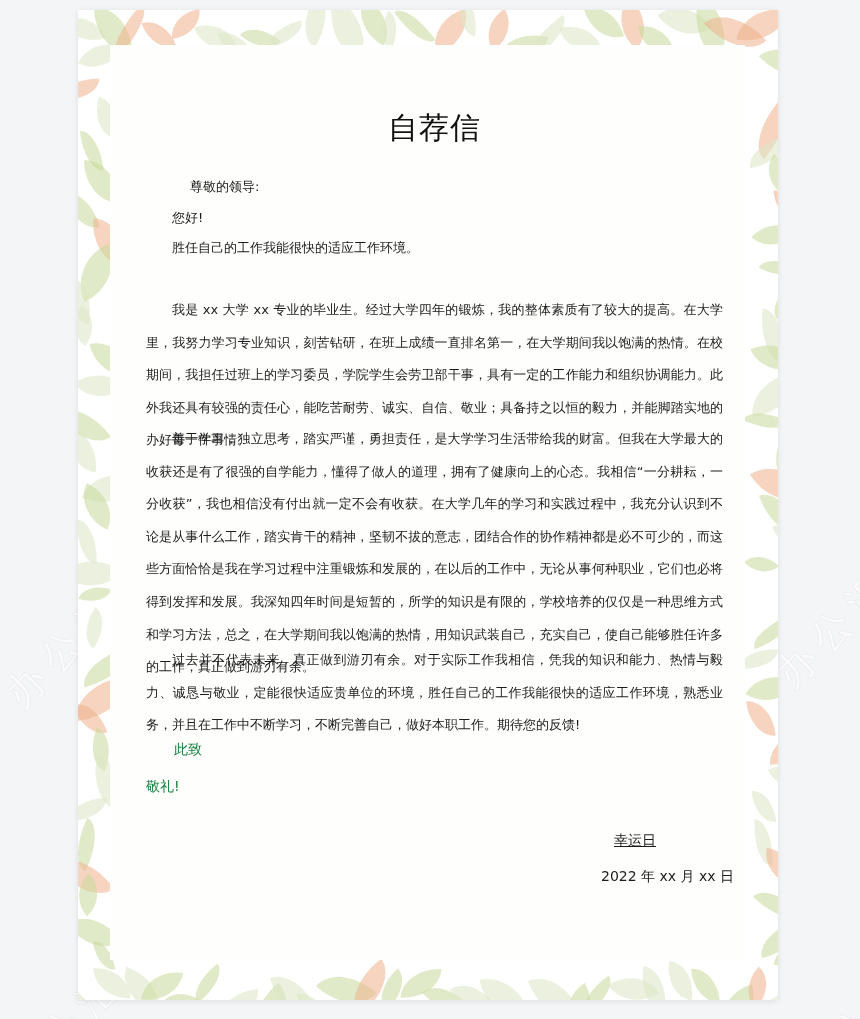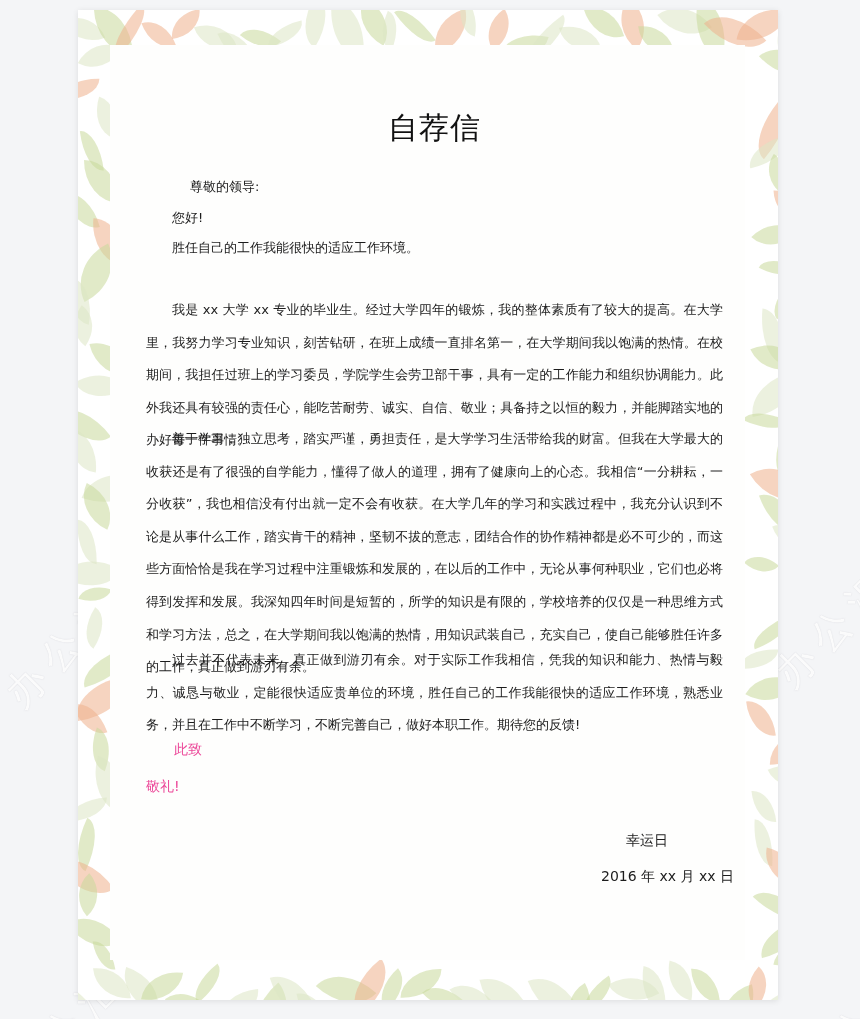--- a/index.html
+++ b/index.html
@@ -35,21 +35,21 @@
   .title {
     position:absolute; top:98px; left:0; width:100%;
     text-align:center; font-size:30px; color:#111; letter-spacing:1px;
   }
   .line { position:absolute; font-size:13px; white-space:nowrap; color:#1c1c1c; }
   .para {
     position:absolute; left:0; width:577px; font-size:13px;
     line-height:32.6px; text-align:justify; color:#1c1c1c;
     text-indent:26px;
   }
-  .closing { position:absolute; font-size:14px; color:#ec4899; }
+  .closing { position:absolute; font-size:14px; color:#15803d; }
   .sign { position:absolute; font-size:14px; color:#1c1c1c; white-space:nowrap; }
 </style>
 </head>
 <body>
 
 <div class="watermark" style="left:-10px; top:620px;">办公汇</div>
 <div class="watermark" style="left:760px; top:600px;">办公汇</div>
 <div class="watermark" style="left:-10px; top:1000px;">办公汇</div>
 <div class="watermark" style="left:780px; top:1000px;">办公汇</div>
 
@@ -185,16 +185,16 @@
     <div class="line" style="left:26px; top:199px;">您好!</div>
 
     <div class="para" style="top:222px;">胜任自己的工作我能很快的适应工作环境。</div>
     <div class="para" style="top:284px;">我是 xx 大学 xx 专业的毕业生。经过大学四年的锻炼，我的整体素质有了较大的提高。在大学里，我努力学习专业知识，刻苦钻研，在班上成绩一直排名第一，在大学期间我以饱满的热情。在校期间，我担任过班上的学习委员，学院学生会劳卫部干事，具有一定的工作能力和组织协调能力。此外我还具有较强的责任心，能吃苦耐劳、诚实、自信、敬业；具备持之以恒的毅力，并能脚踏实地的办好每一件事情。</div>
     <div class="para" style="top:413px;">善于学习，独立思考，踏实严谨，勇担责任，是大学学习生活带给我的财富。但我在大学最大的收获还是有了很强的自学能力，懂得了做人的道理，拥有了健康向上的心态。我相信“一分耕耘，一分收获”，我也相信没有付出就一定不会有收获。在大学几年的学习和实践过程中，我充分认识到不论是从事什么工作，踏实肯干的精神，坚韧不拔的意志，团结合作的协作精神都是必不可少的，而这些方面恰恰是我在学习过程中注重锻炼和发展的，在以后的工作中，无论从事何种职业，它们也必将得到发挥和发展。我深知四年时间是短暂的，所学的知识是有限的，学校培养的仅仅是一种思维方式和学习方法，总之，在大学期间我以饱满的热情，用知识武装自己，充实自己，使自己能够胜任许多的工作，真正做到游刃有余。</div>
     <div class="para" style="top:634px;">过去并不代表未来，真正做到游刃有余。对于实际工作我相信，凭我的知识和能力、热情与毅力、诚恳与敬业，定能很快适应贵单位的环境，胜任自己的工作我能很快的适应工作环境，熟悉业务，并且在工作中不断学习，不断完善自己，做好本职工作。期待您的反馈!</div>
 
     <div class="closing" style="left:28px; top:731px;">此致</div>
     <div class="closing" style="left:0; top:768px;">敬礼!</div>
 
-    <div class="sign" style="left:480px; top:822px;">幸运日</div>
-    <div class="sign" style="left:455px; top:858px;">2016 年 xx 月 xx 日</div>
+    <div class="sign" style="left:468px; top:822px;text-decoration:underline;">幸运日</div>
+    <div class="sign" style="left:455px; top:858px;">2022 年 xx 月 xx 日</div>
   </div>
 </div>
 
 </body></html>

